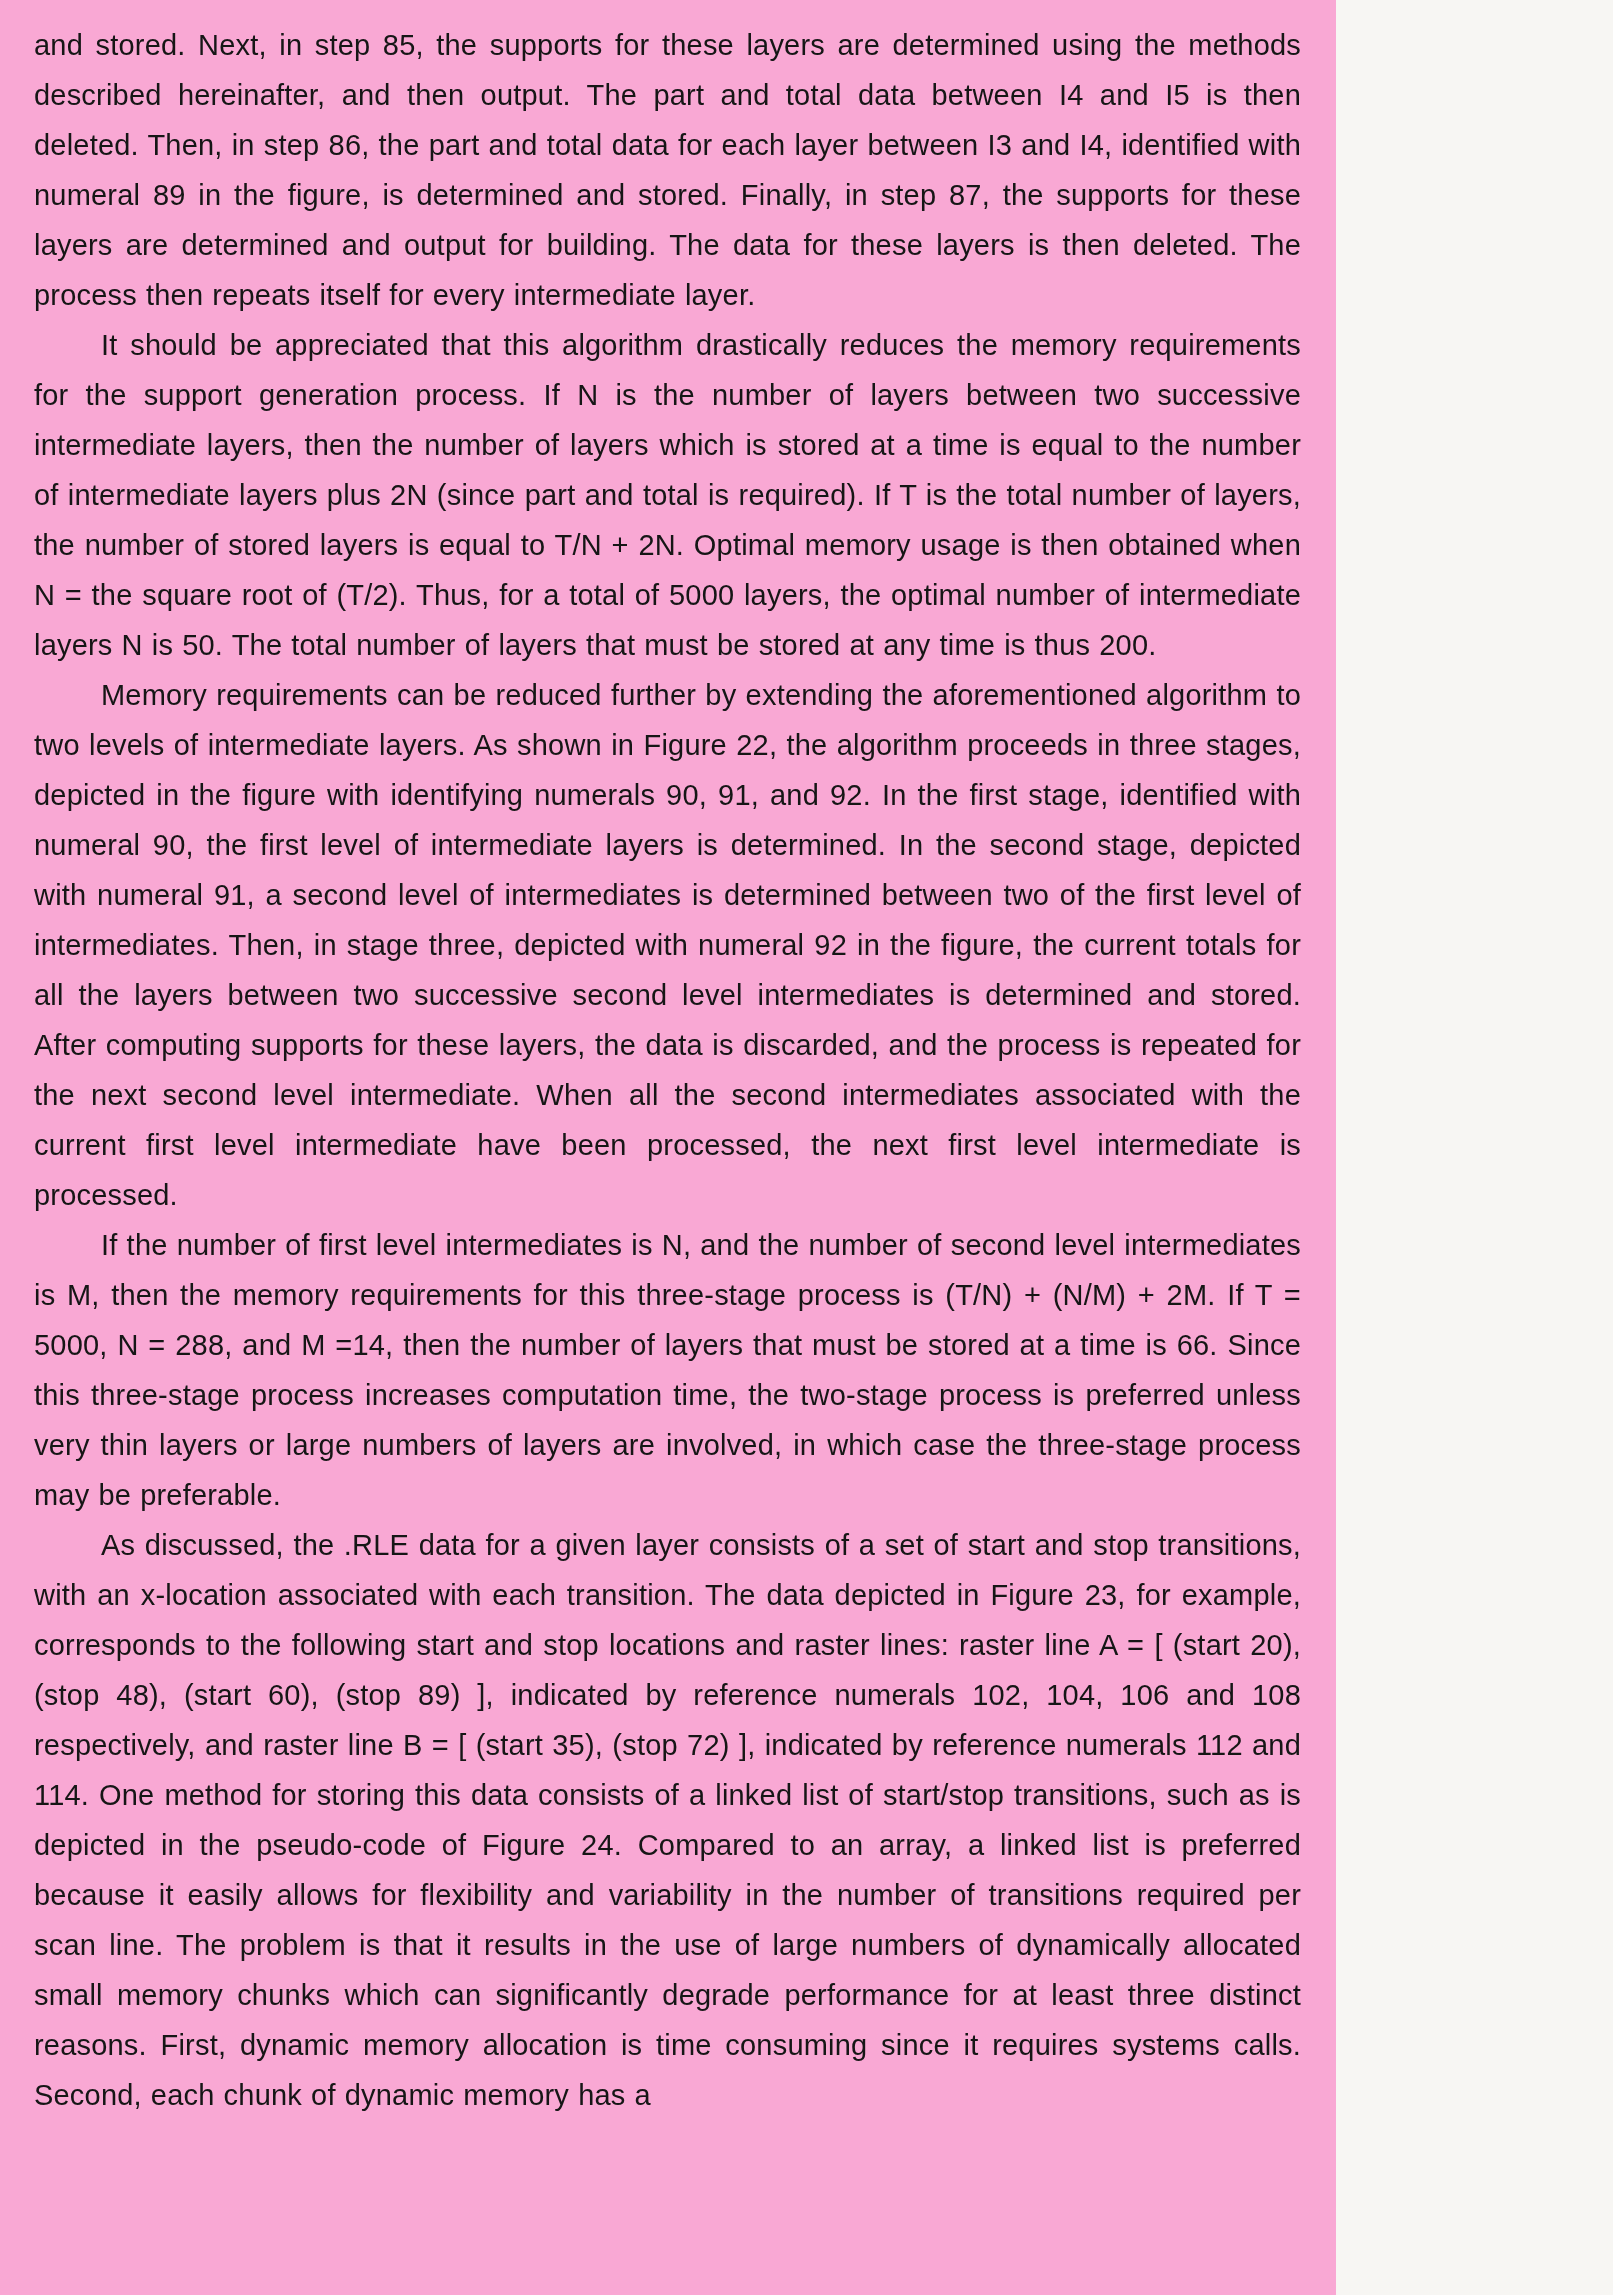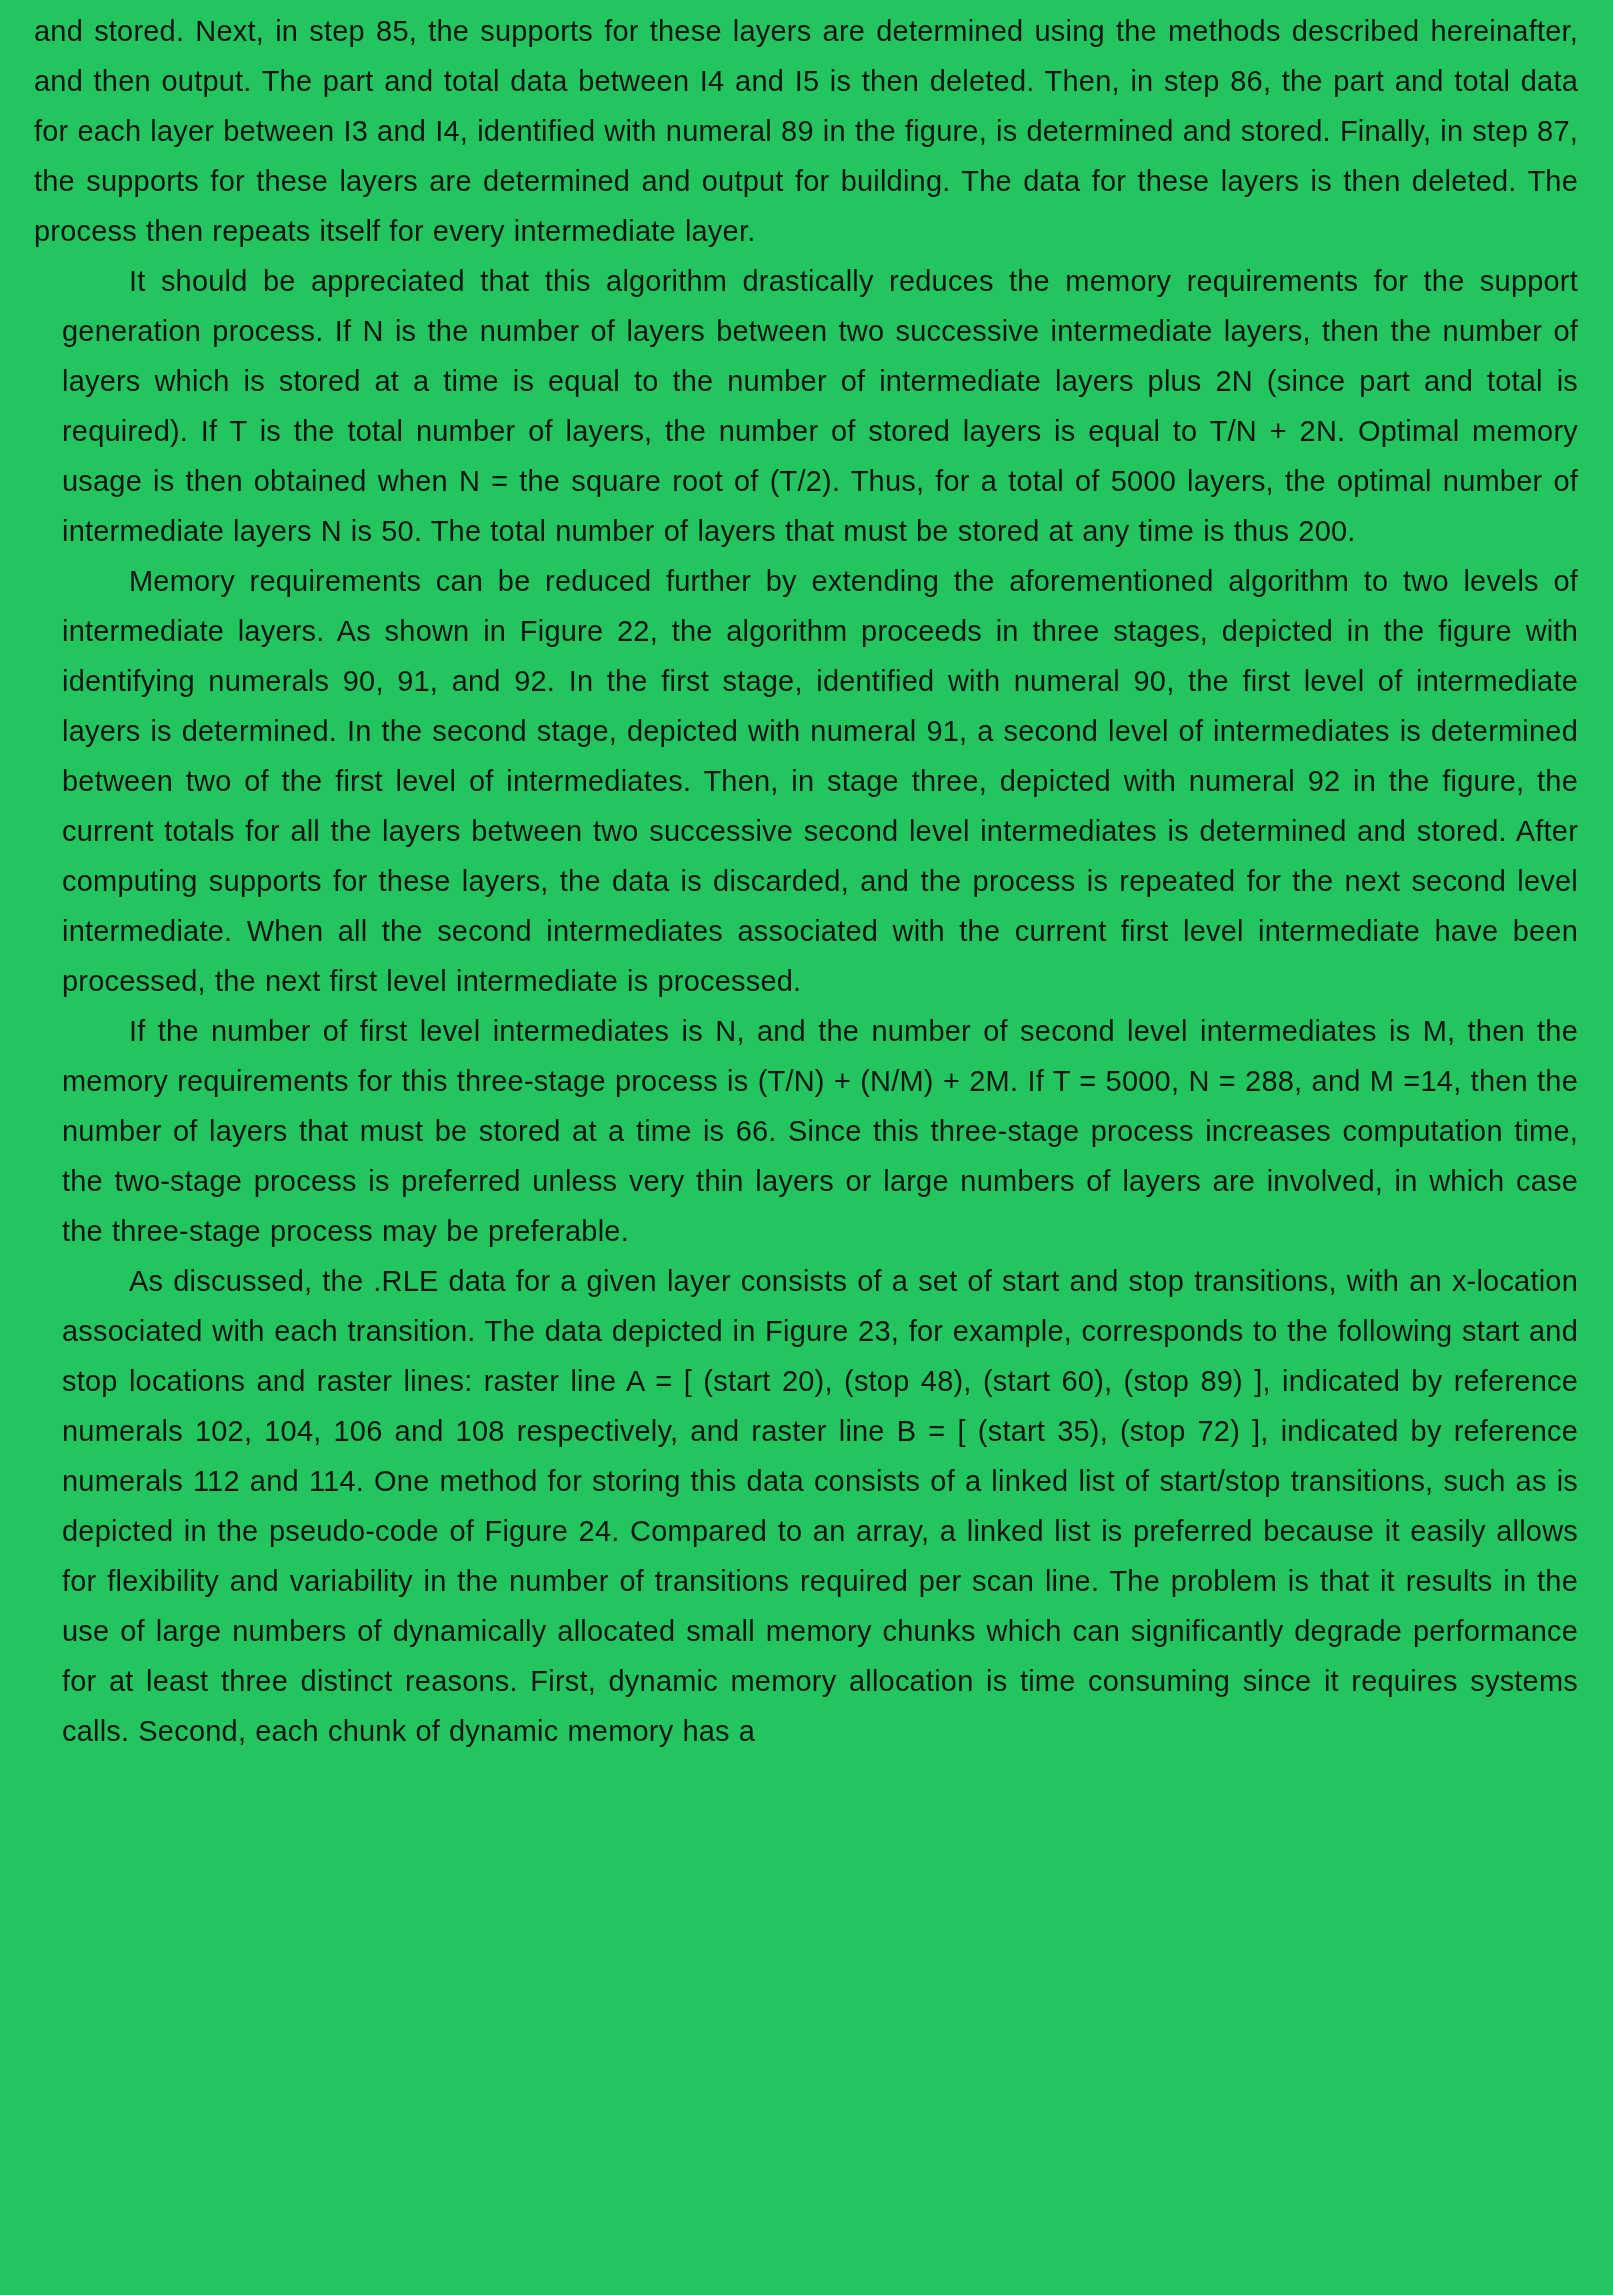--- a/index.html
+++ b/index.html
@@ -8,38 +8,37 @@
     background: #f7f6f3;
   }
   body {
     width: 1613px;
     height: 2295px;
     overflow: hidden;
     font-family: "Liberation Sans", "DejaVu Sans", sans-serif;
   }
   .page {
     box-sizing: border-box;
-    width: 1613px;
+    width: 1336px;
     height: 2295px;
-    background: #22c55e;
-    padding: 6px 35px 0 34px;
+    background: #f9a8d4;
+    padding: 20px 35px 0 34px;
     color: #161616;
   }
   .page p {
     margin: 0;
     font-size: 29px;
     line-height: 50px;
     text-align: justify;
     letter-spacing: 0.2px;
     word-spacing: 0.8px;
     -webkit-font-smoothing: antialiased;
   }
   .page p.indent {
     text-indent: 67px;
-    margin-left: 28px;
   }
 </style>
 </head>
 <body>
 
 <div class="page">
   <p>and stored.  Next, in step 85, the supports for these layers are determined using the methods described hereinafter, and then output.  The part and total data between I4 and I5 is then deleted.  Then, in step 86, the part and total data for each layer between I3 and I4, identified with numeral 89 in the figure, is determined and stored.  Finally, in step 87, the supports for these layers are determined and output for building.  The data for these layers is then deleted.  The process then repeats itself for every intermediate layer.</p>
   <p class="indent">It should be appreciated that this algorithm drastically reduces the memory requirements for the support generation process.  If N is the number of layers between two successive intermediate layers, then the number of layers which is stored at a time is equal to the number of intermediate layers plus 2N (since part and total is required).  If T is the total number of layers, the number of stored layers is equal to T/N + 2N.  Optimal memory usage is then obtained when N = the square root of (T/2).  Thus, for a total of 5000 layers, the optimal number of intermediate layers N is 50.  The total number of layers that must be stored at any time is thus 200.</p>
   <p class="indent">Memory requirements can be reduced further by extending the aforementioned algorithm to two levels of intermediate layers.  As shown in Figure 22, the algorithm proceeds in three stages, depicted in the figure with identifying numerals 90, 91, and 92.  In the first stage, identified with numeral 90, the first level of intermediate layers is determined.  In the second stage, depicted with numeral 91, a second level of intermediates is determined between two of the first level of intermediates.  Then, in stage three, depicted with numeral 92 in the figure, the current totals for all the layers between two successive second level intermediates is determined and stored.  After computing supports for these layers, the data is discarded, and the process is repeated for the next second level intermediate.  When all the second intermediates associated with the current first level intermediate have been processed, the next first level intermediate is processed.</p>
   <p class="indent">If the number of first level intermediates is N, and the number of second level intermediates is M, then the memory requirements for this three-stage process is (T/N) + (N/M) + 2M.  If T = 5000, N = 288, and M =14, then the number of layers that must be stored at a time is 66.  Since this three-stage process increases computation time, the two-stage process is preferred unless very thin layers or large numbers of layers are involved, in which case the three-stage process may be preferable.</p>

